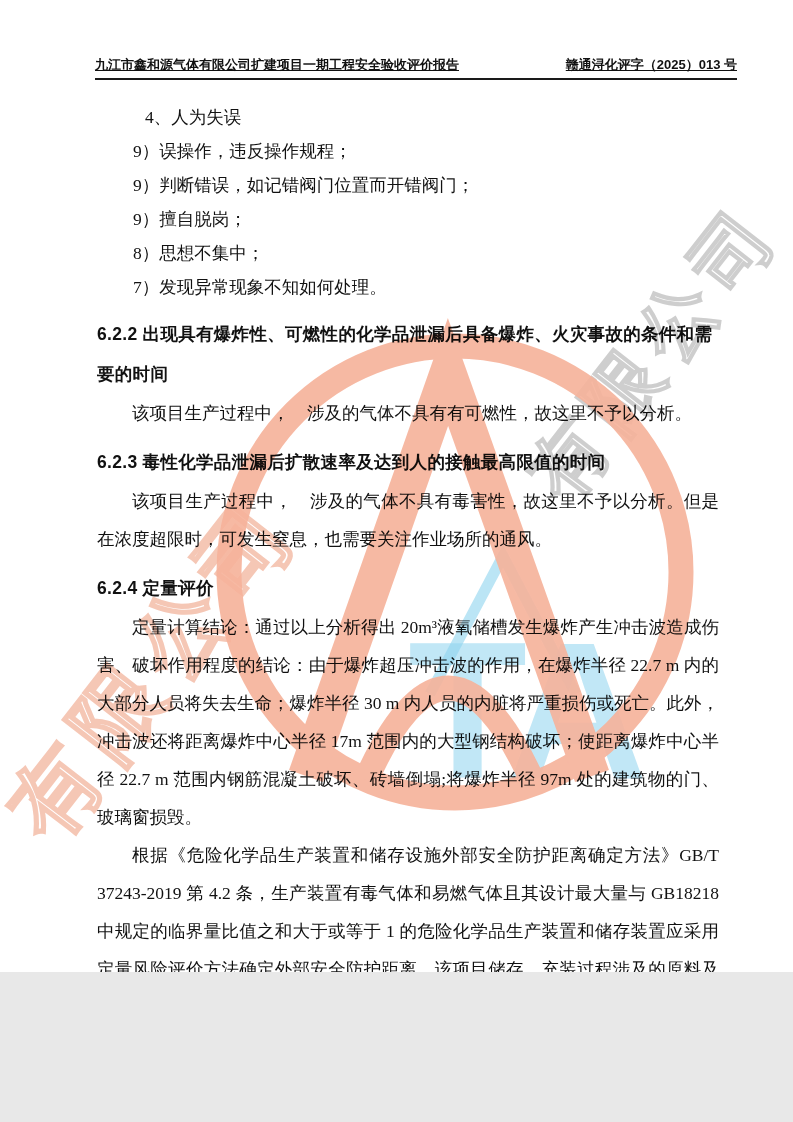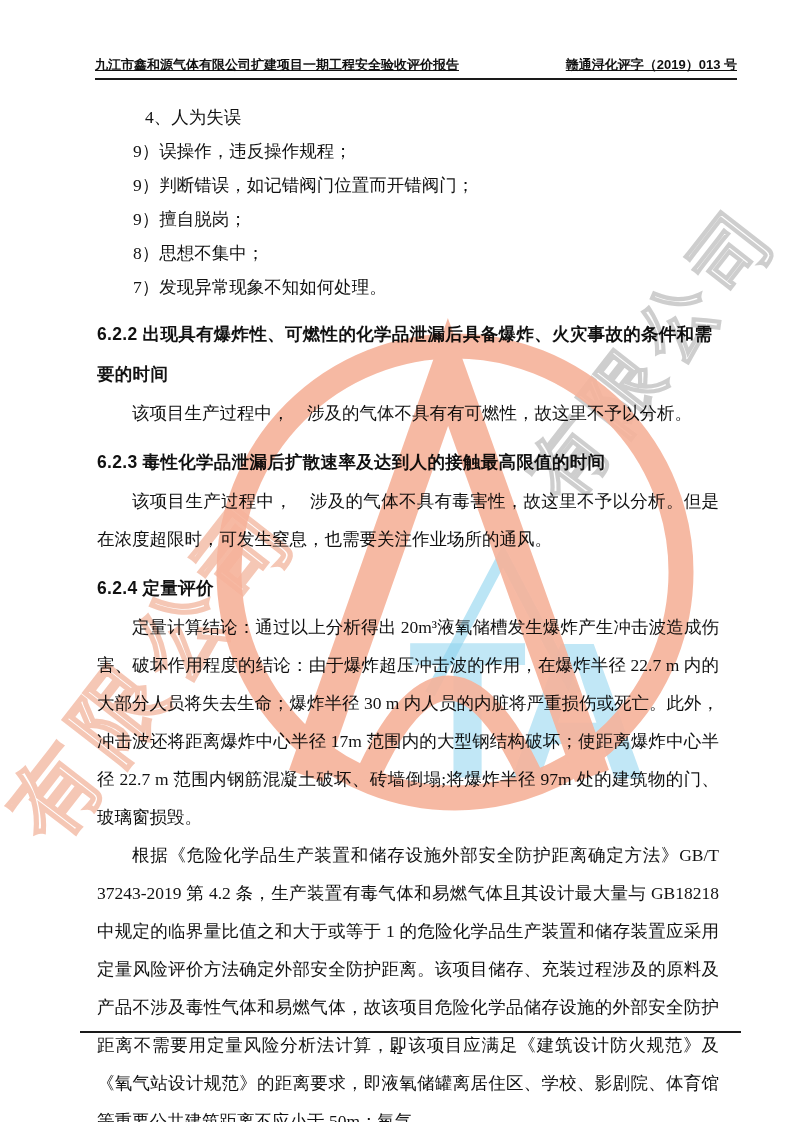--- a/index.html
+++ b/index.html
@@ -1,18 +1,18 @@
 <!DOCTYPE html>
 <html><head>
 <meta charset="utf-8">
 <style>
   html,body{margin:0;padding:0;background:#e8e8e8;}
   .page{
     position:relative;
-    width:793px;height:1122px;
+    width:793px;height:972px;
     margin:0 auto;
     background:#ffffff;
     overflow:hidden;
     font-family:"Liberation Serif","DejaVu Serif",serif;
     color:#111;
   }
   
   .header{
     position:absolute;
     left:95px;right:56px;top:56px;
@@ -61,21 +61,21 @@
   }
   .watermark svg{display:block;}
 </style>
 </head>
 <body>
 
 <div class="page">
 
   <div class="header">
     <span>九江市鑫和源气体有限公司扩建项目一期工程安全验收评价报告</span>
-    <span>赣通浔化评字（2019）013 号</span>
+    <span>赣通浔化评字（2025）013 号</span>
   </div>
 
   <div class="content">
     <div class="list-intro">4、人为失误</div>
     <div class="list-item">9）误操作，违反操作规程；</div>
     <div class="list-item">9）判断错误，如记错阀门位置而开错阀门；</div>
     <div class="list-item">9）擅自脱岗；</div>
     <div class="list-item">8）思想不集中；</div>
     <div class="list-item">7）发现异常现象不知如何处理。</div>
 

